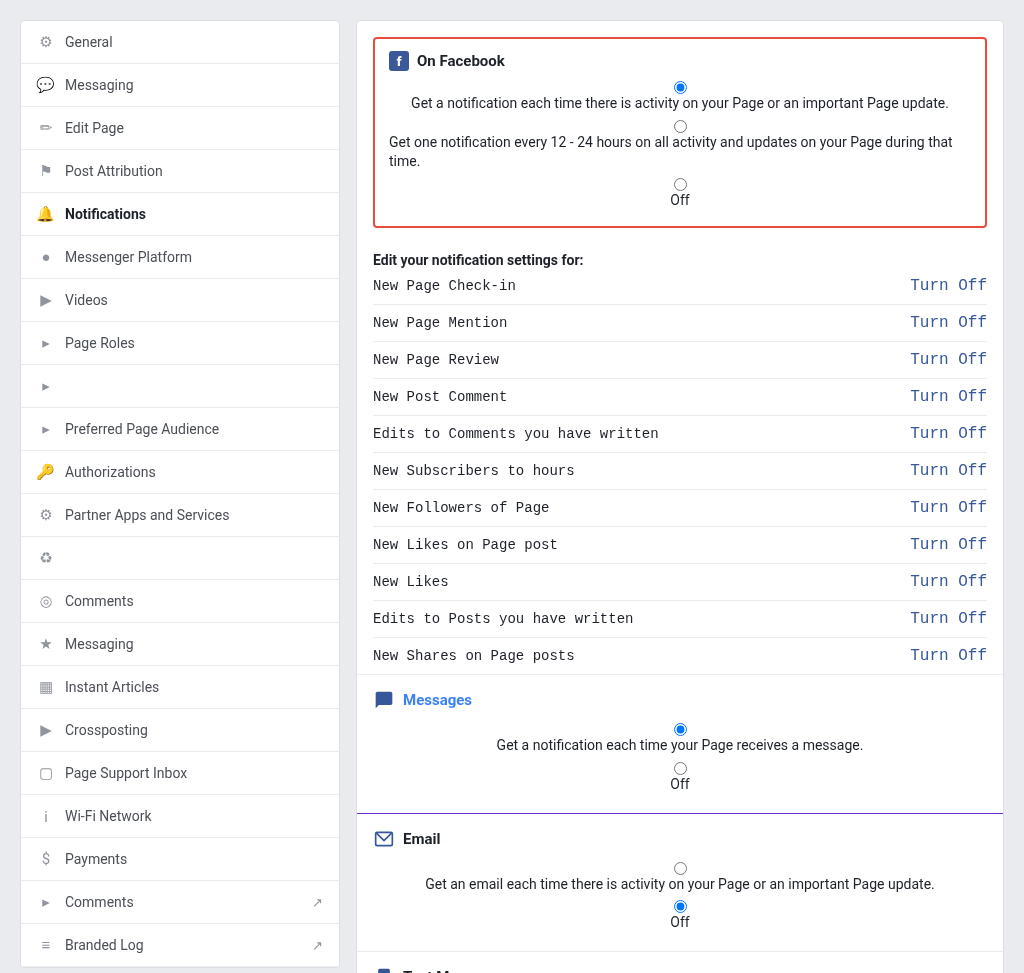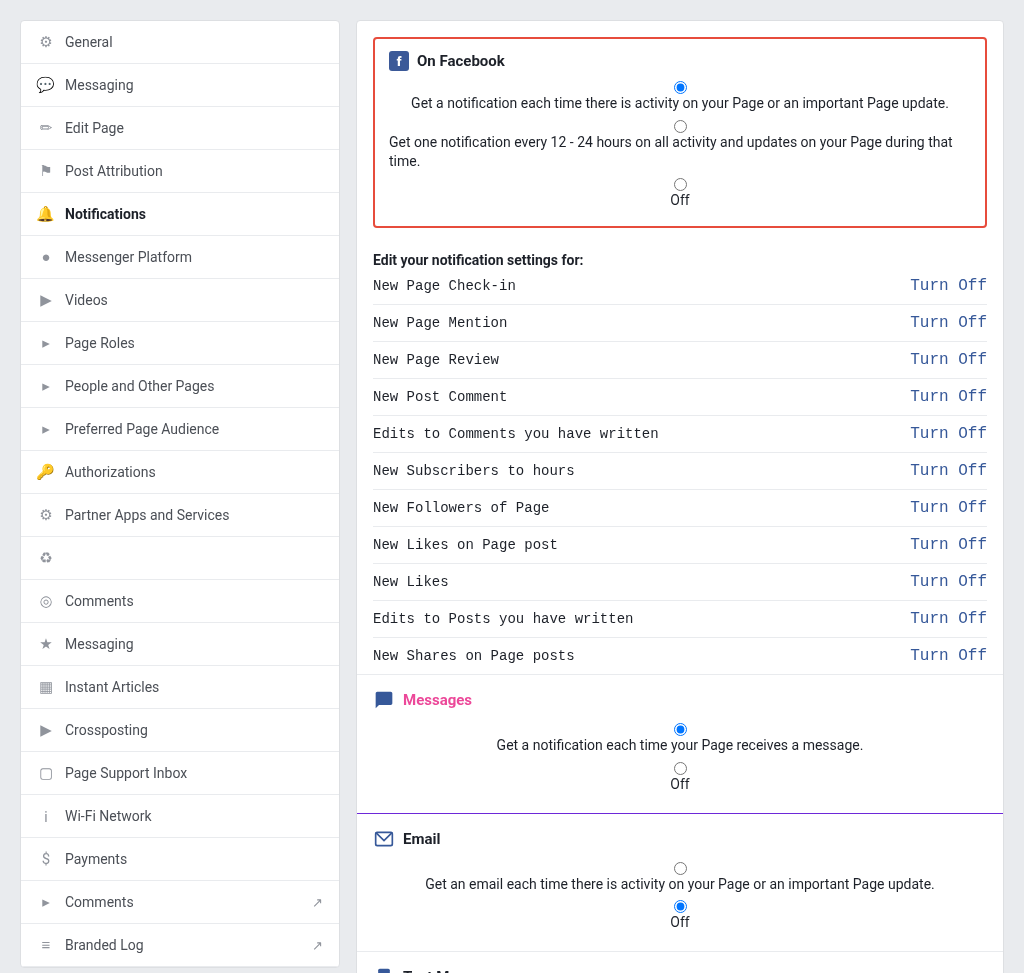--- a/index.html
+++ b/index.html
@@ -152,21 +152,21 @@
     .section-messages {
       padding: 14px 16px;
       border-top: 1px solid #e9ebee;
     }
     .section-messages-header {
       display: flex;
       align-items: center;
       gap: 8px;
       font-weight: 700;
       font-size: 15px;
-      color: #ec4899;
+      color: #3b82f6;
       margin-bottom: 10px;
     }
     .msg-icon {
       width: 22px;
       height: 22px;
       display: inline-flex;
       align-items: center;
       justify-content: center;
       color: #365899;
       font-size: 18px;
@@ -254,21 +254,20 @@
       <div class="sidebar-item">
         <span class="icon">▶</span>
         <span class="label">Videos</span>
       </div>
       <div class="sidebar-item">
         <span class="icon">▸</span>
         <span class="label">Page Roles</span>
       </div>
       <div class="sidebar-item">
         <span class="icon">▸</span>
-        <span class="label">People and Other Pages</span>
       </div>
       <div class="sidebar-item">
         <span class="icon">▸</span>
         <span class="label">Preferred Page Audience</span>
       </div>
       <div class="sidebar-item">
         <span class="icon">🔑</span>
         <span class="label">Authorizations</span>
       </div>
       <div class="sidebar-item">

